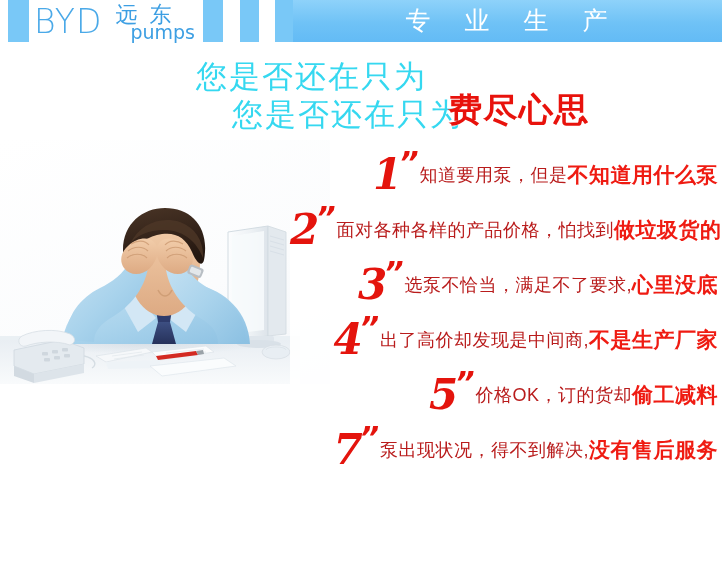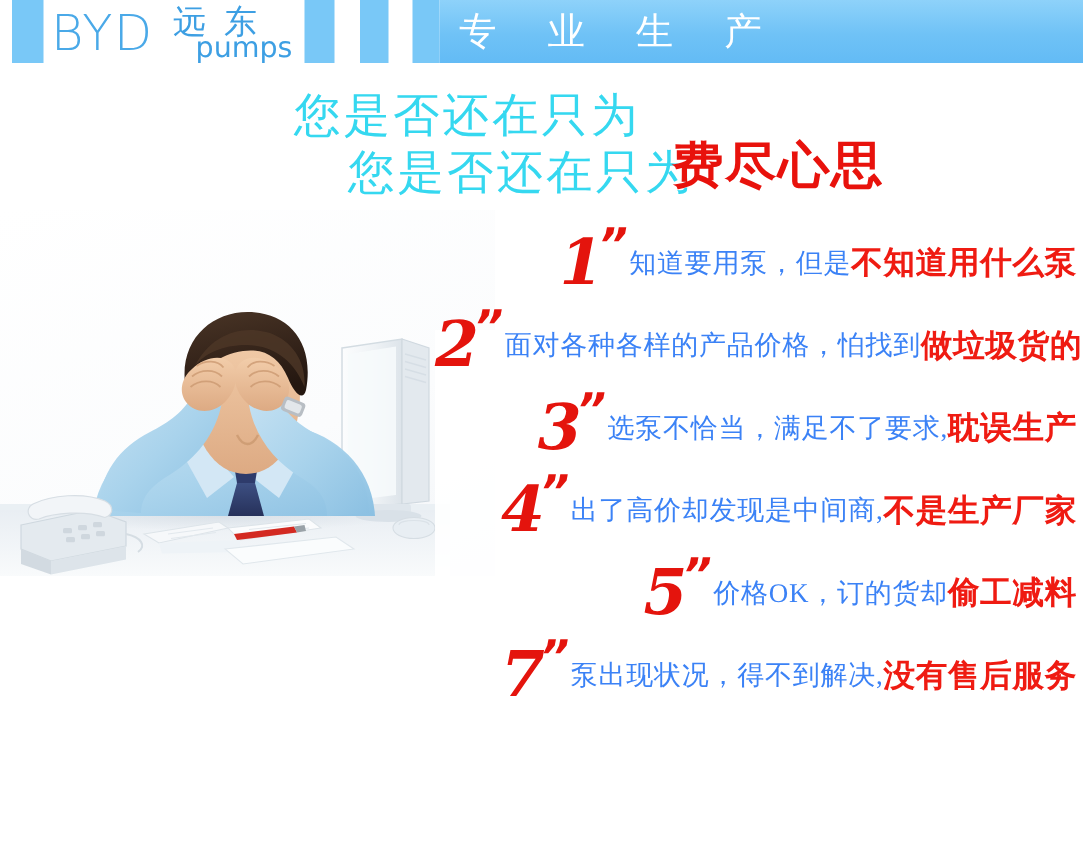--- a/index.html
+++ b/index.html
@@ -45,24 +45,24 @@
   #banner {
     position: absolute;
     left: 293px;
     top: 0;
     width: 429px;
     height: 42px;
     background: linear-gradient(to bottom, #8ed2fa 0%, #6fc2f6 55%, #63bbf5 100%);
   }
   #banner-text {
     position: absolute;
-    left: 0; right: 18px; top: 0;
+    left: 16px; right: 18px; top: 0;
     height: 42px;
     line-height: 42px;
-    text-align: left;
+    text-align: center;
     color: #ffffff;
     font-size: 25px;
     letter-spacing: 13px;
     text-indent: 13px;
     font-family: "DejaVu Sans", "Liberation Sans", sans-serif;
     font-weight: 400;
     white-space: nowrap;
   }
 
   #logo {
@@ -195,23 +195,23 @@
     font-size: 30px;
     font-weight: 700;
     font-style: italic;
     font-family: "DejaVu Sans", "Liberation Sans", sans-serif;
     line-height: 1;
     vertical-align: 10px;
     margin-left: -2px;
     margin-right: 1px;
   }
   .txt-gray {
-    color: #3b82f6;
+    color: #b91c1c;
     font-size: 18px;
-    font-family: Liberation Serif, serif;
+    font-family: Liberation Sans, sans-serif;
     letter-spacing: 0.5px;
     vertical-align: 2px;
     text-align: center;
   }
   .txt-red {
     color: #ef1b12;
     font-size: 21px;
     font-weight: 700;
     font-family: "DejaVu Sans", "Liberation Sans", sans-serif;
     letter-spacing: 0.5px;
@@ -420,21 +420,21 @@
 
     <div class="list-item">
       <span class="num">1</span><span class="num-quote">”</span><span class="txt-gray">知道要用泵，但是</span><span class="txt-red">不知道用什么泵</span>
     </div>
 
     <div class="list-item">
       <span class="num">2</span><span class="num-quote">”</span><span class="txt-gray">面对各种各样的产品价格，怕找到</span><span class="txt-red">做垃圾货的</span>
     </div>
 
     <div class="list-item">
-      <span class="num">3</span><span class="num-quote">”</span><span class="txt-gray">选泵不恰当，满足不了要求,</span><span class="txt-red">耽误生产</span>
+      <span class="num">3</span><span class="num-quote">”</span><span class="txt-gray">选泵不恰当，满足不了要求,</span><span class="txt-red">心里没底</span>
     </div>
 
     <div class="list-item">
       <span class="num">4</span><span class="num-quote">”</span><span class="txt-gray">出了高价却发现是中间商,</span><span class="txt-red">不是生产厂家</span>
     </div>
 
     <div class="list-item">
       <span class="num">5</span><span class="num-quote">”</span><span class="txt-gray">价格OK，订的货却</span><span class="txt-red">偷工减料</span>
     </div>
 

